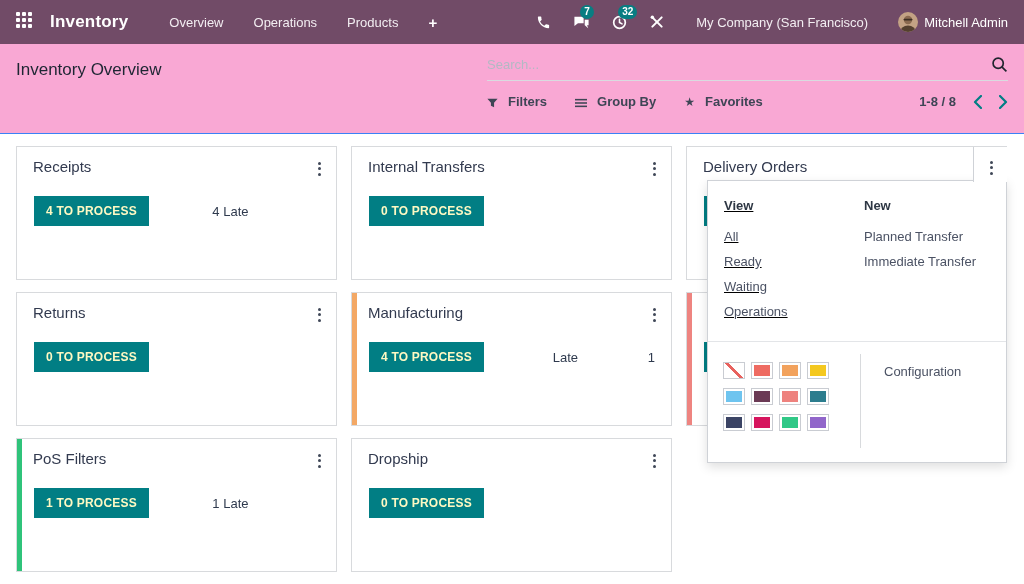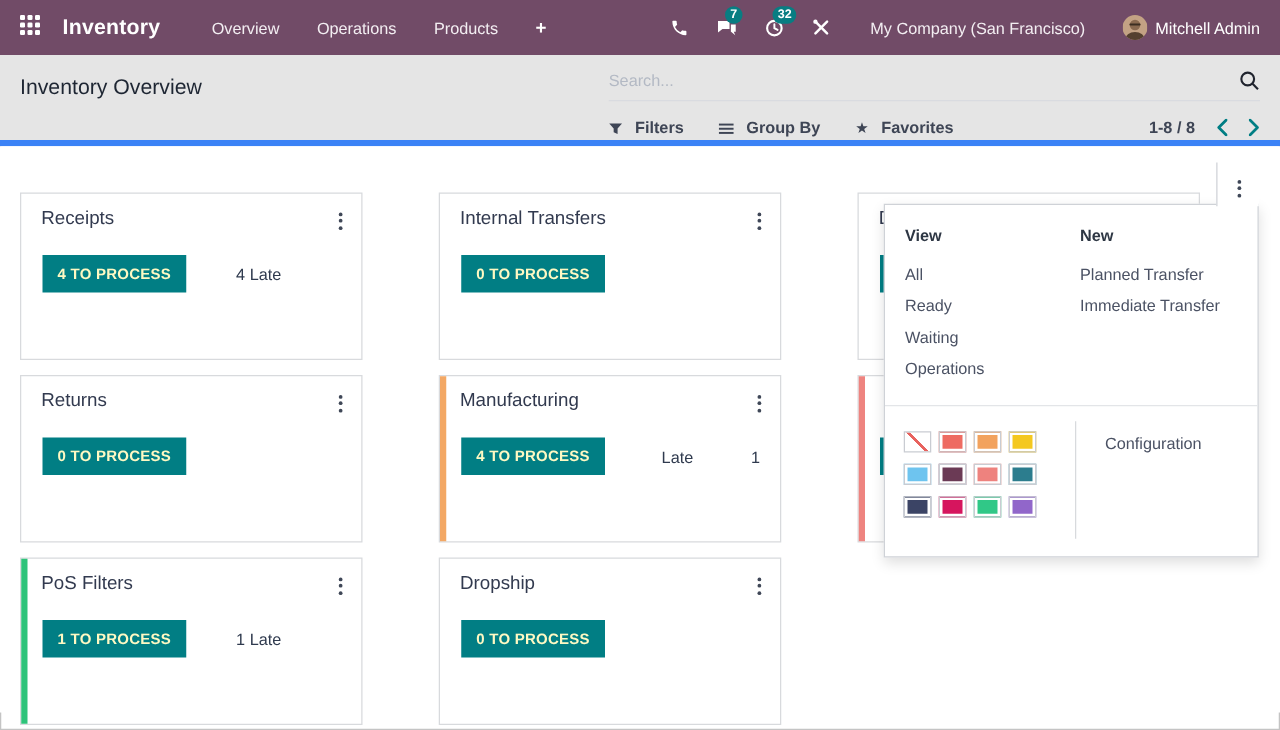--- a/index.html
+++ b/index.html
@@ -15,50 +15,50 @@
   .nav-item { font-size:13px; padding:13px 15px; color:#f3eef2; cursor:pointer; }
   .nav-plus { font-size:15px; font-weight:700; padding:10px 15px; color:#fff; cursor:pointer; }
   .nav-right { margin-left:auto; display:flex; align-items:center; gap:20px; }
   .icon-btn { position:relative; width:18px; height:18px; display:flex; align-items:center; justify-content:center; cursor:pointer; }
   .nav-badge { position:absolute; top:-8px; left:8px; background:#087D82; color:#fff; font-size:10px; font-weight:700; line-height:1; padding:2px 4px; border-radius:8px; }
   .company { font-size:13px; padding:0 10px; cursor:pointer; color:#f3eef2; }
   .user { display:flex; align-items:center; gap:6px; font-size:13px; cursor:pointer; }
   .avatar { width:20px; height:20px; border-radius:50%; overflow:hidden; flex:none; }
 
   
-  .control { position:relative; height:73px; background:#e5e5e5; border-bottom:5px solid #3b82f6; }
+  .control { position:relative; height:90px; background:#f9a8d4; border-bottom:1px solid #3b82f6; }
   .breadcrumb { position:absolute; left:16px; top:16px; font-size:17px; color:#1E2633; }
   .search-area { position:absolute; left:487px; right:16px; top:12px; }
   .search-box { display:flex; align-items:center; border-bottom:1px solid #d9dbe0; padding-bottom:7px; }
   .search-box input { flex:1; border:none; outline:none; font-size:13px; color:#333; font-family:inherit; background:transparent; }
   .search-box input::placeholder { color:#b3b9c4; }
   .filter-row { display:flex; align-items:center; gap:28px; margin-top:13px; font-size:13px; font-weight:600; color:#3E4555; }
   .filter-btn { display:flex; align-items:flex-end; gap:10px; cursor:pointer; }
   .star-glyph { font-family:"DejaVu Sans",sans-serif; font-size:12px; }
   .pager { margin-left:auto; display:flex; align-items:center; gap:17px; font-weight:700; color:#3E4555; }
   .pager-chevron { cursor:pointer; display:flex; }
 
   
   .content { position:relative; height:453px; background:#fff; }
-  .card { position:absolute; width:274px; height:134px; background:#fff; border:1px solid #d8dadd;margin-top:25px; }
+  .card { position:absolute; width:321px; height:134px; background:#fff; border:1px solid #d8dadd; }
   .stripe { position:absolute; left:0; top:0; bottom:0; width:5px; }
   .card-title { position:absolute; left:16px; top:11px; font-size:15px; color:#323A4F; cursor:pointer; }
   .kebab { position:absolute; right:8px; top:9px; width:18px; padding:3px 0; cursor:pointer; }
   .kebab i { display:block; width:3px; height:3px; border-radius:50%; background:#3F4757; margin:2.5px auto; }
   .card-body { position:absolute; left:17px; right:16px; top:49px; display:flex; align-items:center; }
   .process-btn { background:#017E84; color:#fef9c3; border:none; height:30px; min-width:107px; padding:0 12px; font-size:12px; font-weight:700; font-family:inherit; letter-spacing:.2px; cursor:pointer; }
   .info-label { flex:1; text-align:center; font-size:13px; color:#2F3A4E; cursor:pointer; }
   .info-value { font-size:13px; color:#2F3A4E; min-width:8px; text-align:right; cursor:pointer; }
 
   
   .dropdown { position:absolute; left:707px; top:46px; width:300px; height:283px; background:#fff; border:1px solid #cfd2d7; box-shadow:0 4px 10px rgba(0,0,0,.13); z-index:5; }
   .kebab-tab { position:absolute; left:973px; top:13px; width:34px; height:35px; background:#fff; border-left:1px solid #cfd2d7; z-index:6; }
   .kebab-tab .kebab { right:7px; top:8px; }
   .dd-col { position:absolute; top:17px; }
-  .dd-col.view { left:16px; }
+  .dd-col.view { left:16px;text-decoration:underline; }
   .dd-col.new { left:156px; }
   .dd-head { font-size:13px; font-weight:700; color:#2E3744; margin-bottom:10px; line-height:16px; }
   .dd-item { font-size:13px; color:#4B5264; line-height:25px; cursor:pointer; white-space:nowrap; }
   .dd-sep { position:absolute; left:0; right:0; top:160px; border-top:1px solid #e3e5e8; }
   .dd-bottom { position:absolute; left:0; right:0; top:161px; bottom:0; }
   .swatches { position:absolute; left:15px; top:20px; display:grid; grid-template-columns:repeat(4,22px); gap:9px 6px; }
   .swatch { width:22px; height:17px; border:1px solid #c9ccd2; box-shadow:inset 0 0 0 2px #fff; cursor:pointer; }
   .swatch.none { background:linear-gradient(45deg,#fff 45%,#e8625e 45%,#e8625e 55%,#fff 55%); box-shadow:none; }
   .dd-vsep { position:absolute; left:152px; top:12px; bottom:14px; border-left:1px solid #d8dadd; }
   .config { position:absolute; left:176px; top:22px; font-size:13px; color:#4B5264; cursor:pointer; }

